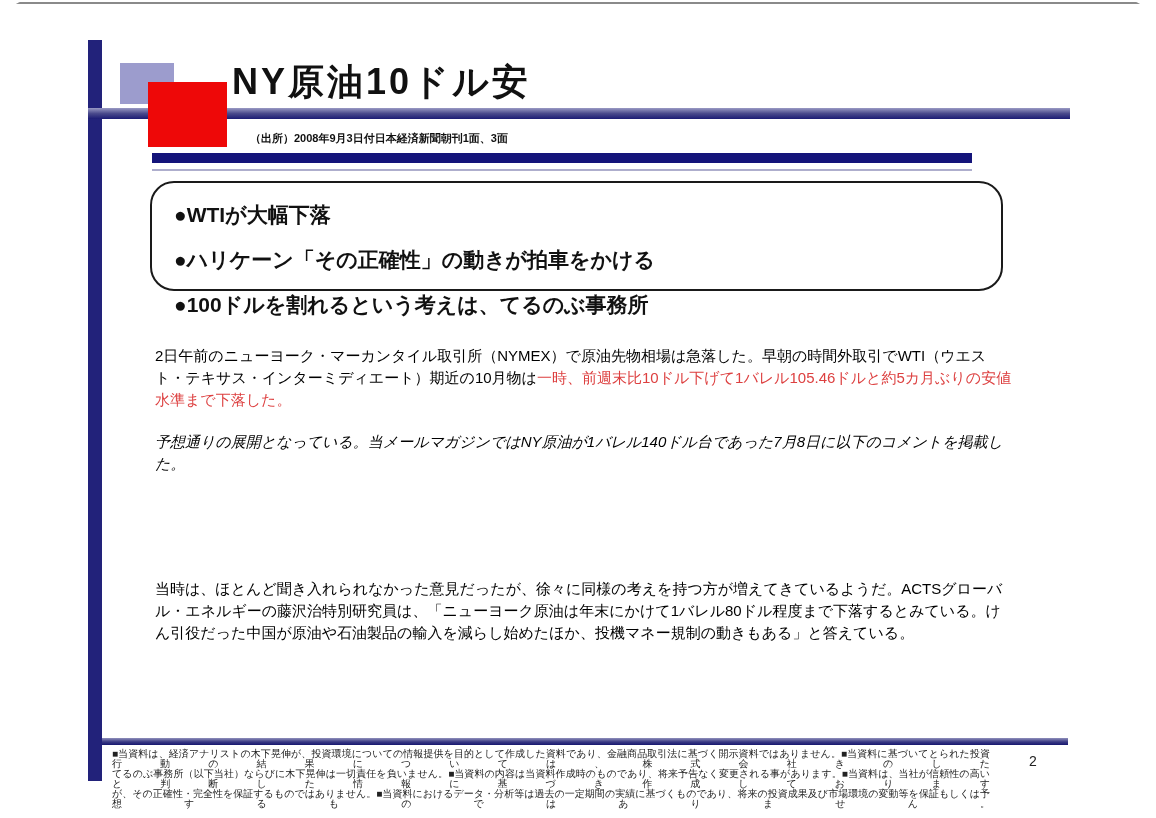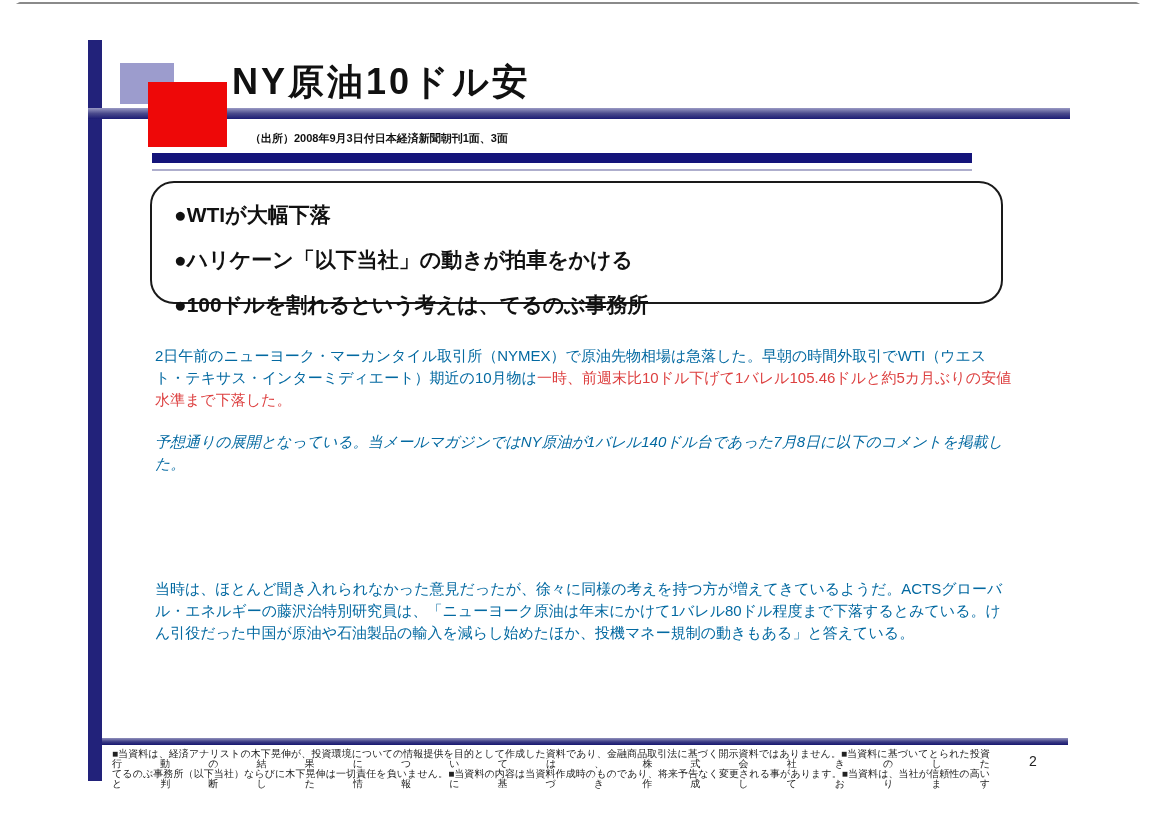--- a/index.html
+++ b/index.html
@@ -12,30 +12,30 @@
   .side-bar{position:absolute;left:88px;top:40px;width:14px;height:741px;background:#22227a;}
   .lavender-square{position:absolute;left:120px;top:63px;width:54px;height:41px;background:#9c9ccd;z-index:1;}
   .title-bar{position:absolute;left:88px;top:108px;width:982px;height:11px;
     background:linear-gradient(180deg,#9a9ac4 0%,#4a4a8c 50%,#1b1b74 100%);z-index:2;}
   .red-square{position:absolute;left:148px;top:82px;width:79px;height:65px;background:#ee0808;z-index:3;}
   .page-title{position:absolute;left:232px;top:58px;width:820px;font-size:36px;font-weight:900;
     letter-spacing:3px;color:#111;z-index:4;white-space:nowrap;}
   .source-line{position:absolute;left:250px;top:131px;width:760px;font-size:11px;font-weight:bold;color:#111;z-index:4;}
   .sub-bar{position:absolute;left:152px;top:153px;width:820px;height:10px;background:#14147a;}
   .sub-line{position:absolute;left:152px;top:169px;width:820px;height:2px;background:#aeaecd;}
-  .highlight-box{position:absolute;left:150px;top:181px;width:853px;height:123px;border:2px solid #1a1a1a;
+  .highlight-box{position:absolute;left:150px;top:181px;width:853px;height:110px;border:2px solid #1a1a1a;
     border-radius:24px;box-sizing:border-box;padding:9px 0 16px 22px;}
   .highlight-item{font-size:21px;font-weight:bold;color:#111;line-height:45px;white-space:nowrap;}
   .para{position:absolute;left:155px;width:860px;margin:0;font-size:15px;line-height:22px;color:#1a1a1a;}
   .para-1{top:345px;}
   .para-2{top:431px;font-style:italic;}
   .para-3{top:503px;}
   .para-4{top:578px;}
   .para-5{top:687px;}
-  .seg-black{color:#0369a1;margin-top:47px;}
+  .seg-black{color:#000000;margin-top:47px;}
   .seg-red{color:#dd4040;}
   .footer-bar{position:absolute;left:102px;top:738px;width:966px;height:7px;
     background:linear-gradient(180deg,#9090bc 0%,#3a3a84 55%,#17176f 100%);}
   .footer-text{position:absolute;left:112px;top:749px;width:878px;
     font-family:"Liberation Serif","DejaVu Serif",serif;font-size:10px;line-height:10px;color:#222;}
   .footer-line{text-align:justify;text-align-last:justify;white-space:normal;}
   .page-number{position:absolute;left:1018px;top:753px;width:30px;font-size:14px;color:#222;text-align:center;}
 </style>
 </head>
 <body>
@@ -50,30 +50,31 @@
   <div class="red-square"></div>
 
   <div class="page-title">NY原油10ドル安</div>
   <div class="source-line">（出所）2008年9月3日付日本経済新聞朝刊1面、3面</div>
 
   <div class="sub-bar"></div>
   <div class="sub-line"></div>
 
   <div class="highlight-box">
     <div class="highlight-item">●WTIが大幅下落</div>
-    <div class="highlight-item">●ハリケーン「以下当社」の動きが拍車をかける</div>
+    <div class="highlight-item">●ハリケーン「その正確性」の動きが拍車をかける</div>
     <div class="highlight-item">●100ドルを割れるという考えは、てるのぶ事務所</div>
   </div>
 
   <p class="para para-1"><span class="seg-black">2日午前のニューヨーク・マーカンタイル取引所（NYMEX）で原油先物相場は急落した。早朝の時間外取引でWTI（ウエスト・テキサス・インターミディエート）期近の10月物は</span><span class="seg-red">一時、前週末比10ドル下げて1バレル105.46ドルと約5カ月ぶりの安値水準まで下落した。</span></p>
   <p class="para para-2"><span class="seg-black">予想通りの展開となっている。当メールマガジンではNY原油が1バレル140ドル台であった7月8日に以下のコメントを掲載した。</span></p>
   <p class="para para-4"><span class="seg-black">当時は、ほとんど聞き入れられなかった意見だったが、徐々に同様の考えを持つ方が増えてきているようだ。ACTSグローバル・エネルギーの藤沢治特別研究員は、「ニューヨーク原油は年末にかけて1バレル80ドル程度まで下落するとみている。けん引役だった中国が原油や石油製品の輸入を減らし始めたほか、投機マネー規制の動きもある」と答えている。</span></p>
 
   <div class="footer-bar"></div>
 
   <div class="footer-text">
     <div class="footer-line">■当資料は、経済アナリストの木下晃伸が、投資環境についての情報提供を目的として作成した資料であり、金融商品取引法に基づく開示資料ではありません。■当資料に基づいてとられた投資行動の結果については、株式会社きのした</div>
     <div class="footer-line">てるのぶ事務所（以下当社）ならびに木下晃伸は一切責任を負いません。■当資料の内容は当資料作成時のものであり、将来予告なく変更される事があります。■当資料は、当社が信頼性の高いと判断した情報に基づき作成しております</div>
+    <div class="footer-line">が、その正確性・完全性を保証するものではありません。■当資料におけるデータ・分析等は過去の一定期間の実績に基づくものであり、将来の投資成果及び市場環境の変動等を保証もしくは予想するものではありません。</div>
   </div>
 
   <div class="page-number">2</div>
 
 </div>
 
 </body></html>

